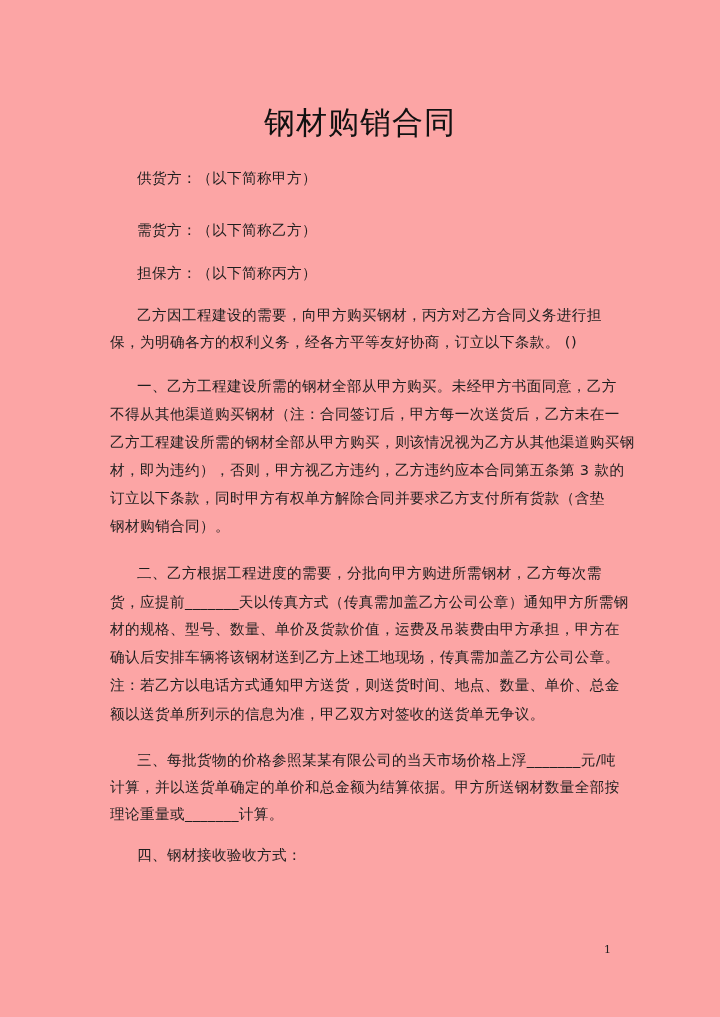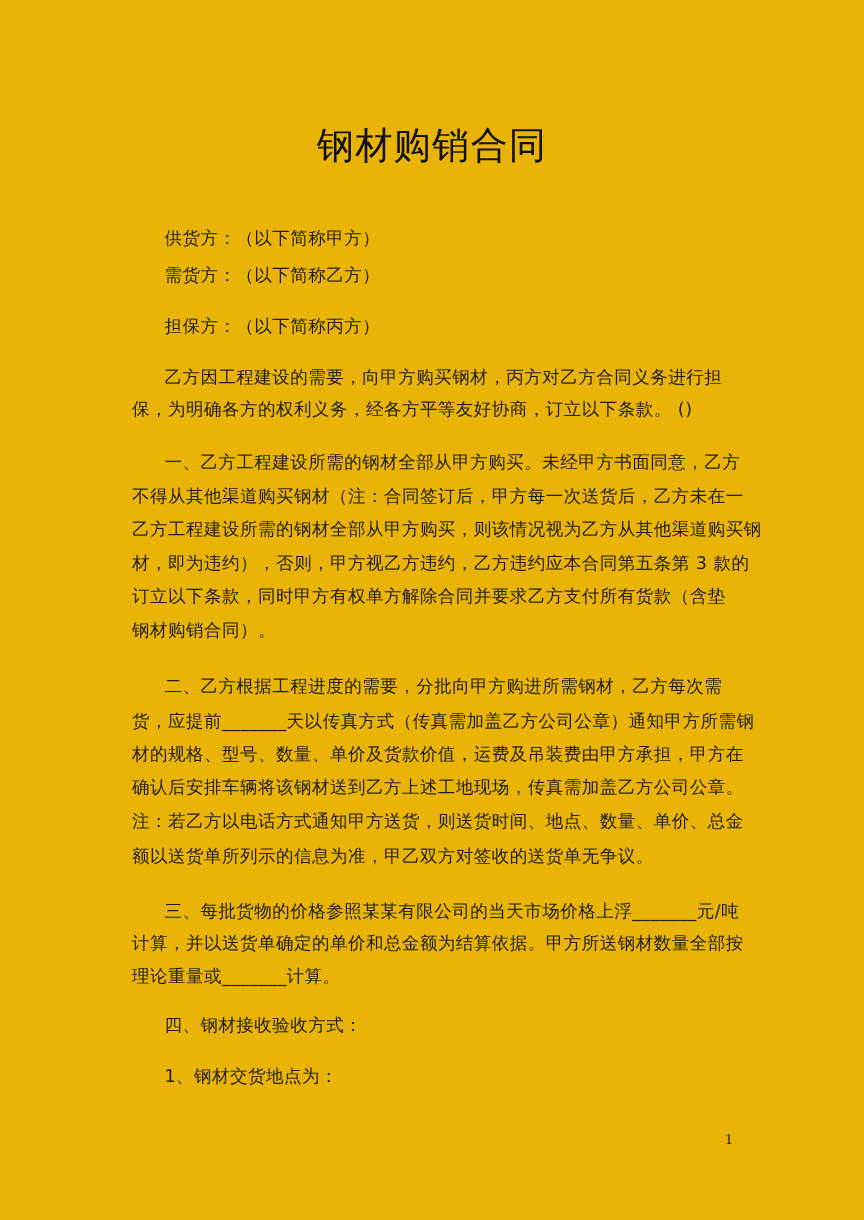--- a/index.html
+++ b/index.html
@@ -1,34 +1,34 @@
 <!DOCTYPE html>
 <html><head>
 <meta charset="utf-8">
 <style>
   html, body { margin: 0; padding: 0; background: #ffffff; }
   body { width: 720px; height: 1017px; position: relative; overflow: hidden;
          font-family: "DejaVu Sans", "Liberation Sans", sans-serif; color: #1a1a1a; }
-  .page { position: absolute; left: 0; top: 0; width: 720px; height: 1017px; background: #eab308; }
+  .page { position: absolute; left: 0; top: 0; width: 720px; height: 1017px; background: #fca5a5; }
   .title { position: absolute; left: 0; width: 720px; top: 104px; text-align: center;
            font-family: "DejaVu Serif", "Liberation Serif", serif; font-size: 31px; letter-spacing: 1px;
            color: #111; line-height: 36px; }
   .line { position: absolute; left: 110px; width: 500px; font-size: 14.6px; line-height: 20px;
           white-space: nowrap; color: #1e1e1e; letter-spacing: 0.4px; }
   .indent { left: 137px; }
   .pagenum { position: absolute; left: 604px; top: 943px; font-family: "DejaVu Serif", "Liberation Serif", serif;
              font-size: 11px; color: #222; }
 </style>
 </head>
 <body>
 
 <div class="page">
   <div class="title">钢材购销合同</div>
 
-  <div class="line indent" style="top:189px">供货方：（以下简称甲方）</div>
+  <div class="line indent" style="top:168px">供货方：（以下简称甲方）</div>
   <div class="line indent" style="top:220px">需货方：（以下简称乙方）</div>
   <div class="line indent" style="top:263px">担保方：（以下简称丙方）</div>
 
   <div>
     <div class="line indent" style="top:305px">乙方因工程建设的需要，向甲方购买钢材，丙方对乙方合同义务进行担</div>
     <div class="line" style="top:332px">保，为明确各方的权利义务，经各方平等友好协商，订立以下条款。 ()</div>
   </div>
 
   <div>
     <div class="line indent" style="top:376px">一、乙方工程建设所需的钢材全部从甲方购买。未经甲方书面同意，乙方</div>
@@ -48,16 +48,15 @@
     <div class="line" style="top:704px">额以送货单所列示的信息为准，甲乙双方对签收的送货单无争议。</div>
   </div>
 
   <div>
     <div class="line indent" style="top:750px">三、每批货物的价格参照某某有限公司的当天市场价格上浮_______元/吨</div>
     <div class="line" style="top:777px">计算，并以送货单确定的单价和总金额为结算依据。甲方所送钢材数量全部按</div>
     <div class="line" style="top:804px">理论重量或_______计算。</div>
   </div>
 
   <div class="line indent" style="top:845px">四、钢材接收验收方式：</div>
-  <div class="line indent" style="top:888px">1、钢材交货地点为：</div>
 
   <div class="pagenum">1</div>
 </div>
 
 </body></html>

